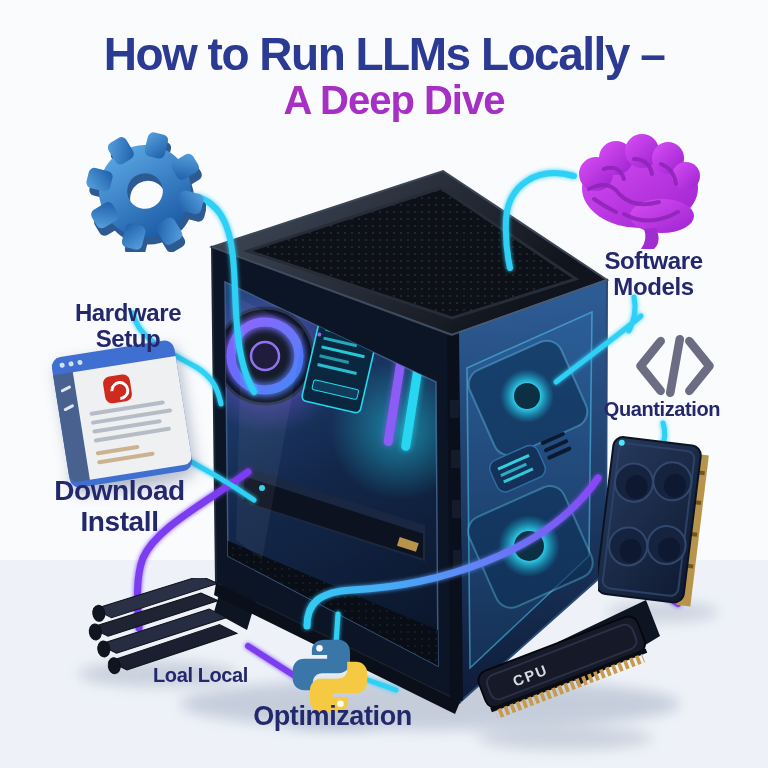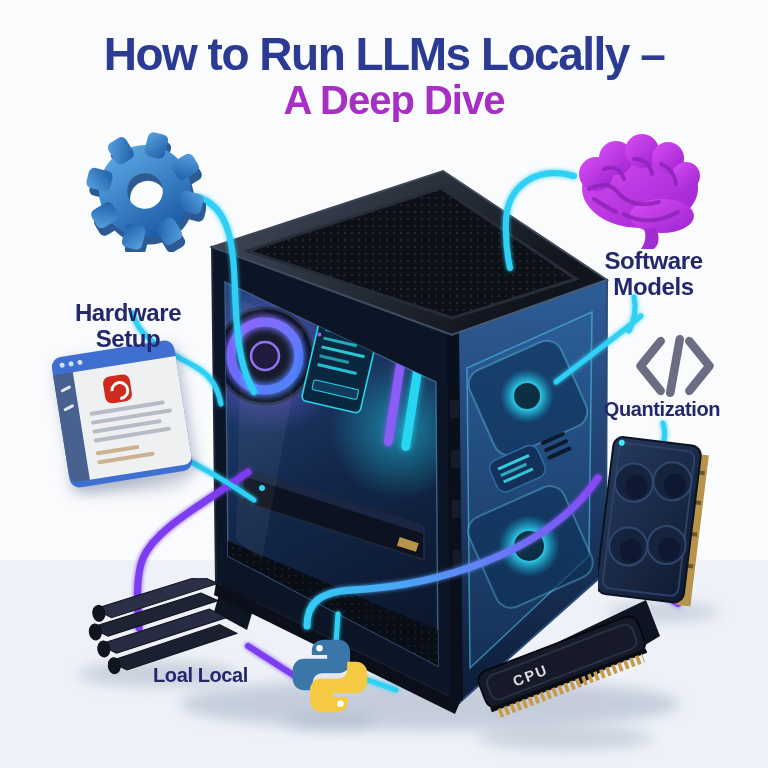--- a/index.html
+++ b/index.html
@@ -394,17 +394,24 @@
     <div>Hardware</div>
     <div>Setup</div>
   </div>
   <div class="label lbl-sw">
     <div>Software</div>
     <div>Models</div>
   </div>
   <div class="label lbl-quant">
     <div>Quantization</div>
   </div>
+  <div class="label lbl-dl">
+    <div>Download</div>
+    <div>Install</div>
+  </div>
   <div class="label lbl-inf">
     <div>Loal Local</div>
   </div>
+  <div class="label lbl-opt">
+    <div>Optimization</div>
+  </div>
 
 </div>
 
 </body></html>

